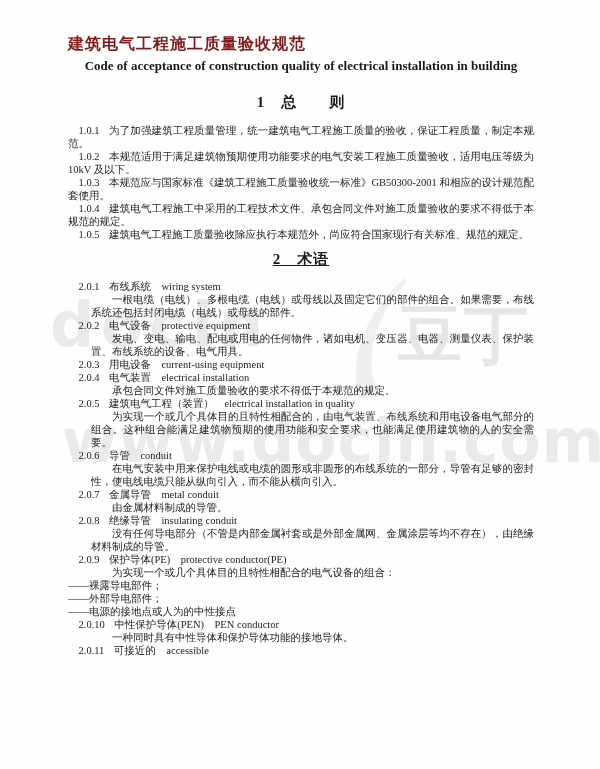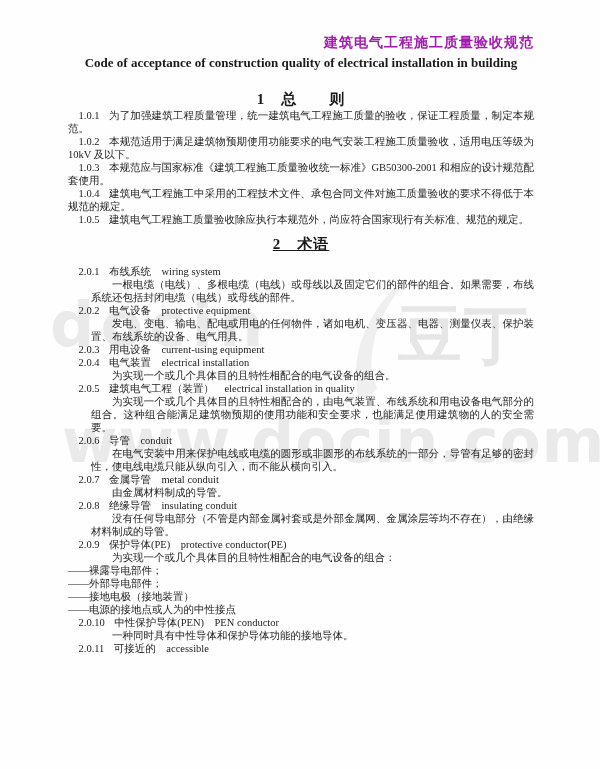--- a/index.html
+++ b/index.html
@@ -31,33 +31,33 @@
     position:absolute;left:62px;top:406px;
     font-family:"DejaVu Sans","Liberation Sans",sans-serif;
     font-weight:bold;font-size:60px;letter-spacing:1px;
     color:rgba(60,60,60,0.10);
     white-space:nowrap;
   }
   
   .content{position:absolute;left:68px;right:66px;top:34px;z-index:1;}
   .title-zh{
     margin:0 0 3px 0;
-    font-size:14px;font-weight:bold;text-align:right;letter-spacing:1px;
-    color:#a21caf;
+    font-size:16px;font-weight:bold;text-align:left;letter-spacing:1px;
+    color:#7f1d1d;
   }
   .title-en{
     margin:0;
     font-size:13px;font-weight:bold;text-align:center;
     color:#1a1a1a;
   }
   .chapter-heading{
     font-size:15px;font-weight:bold;text-align:center;color:#1a1a1a;
     letter-spacing:1px;
   }
-  .ch1-heading{margin:19px 0 0 0;}
+  .ch1-heading{margin:19px 0 12px 0;}
   .ch2-heading{margin:9px 0 11px 0;text-decoration:underline;}
   .clauses p, .terms p{
     margin:0;
     font-size:10.5px;
     line-height:13px;
     text-align:justify;
   }
   p.clause{text-indent:1em;}
   p.term-head{text-indent:1em;text-align:left;}
   p.term-def{text-indent:2em;margin-left:23px;}
@@ -93,34 +93,33 @@
       </div>
 
     <div class="chapter-heading ch2-heading">2　术语</div>
     <div class="terms" id="ch2-terms">
         <p class="term-head"><span class="num">2.0.1</span><span class="t-zh">布线系统</span><span class="t-en">wiring system</span></p>
         <p class="term-def">一根电缆（电线）、多根电缆（电线）或母线以及固定它们的部件的组合。如果需要，布线系统还包括封闭电缆（电线）或母线的部件。</p>
         <p class="term-head"><span class="num">2.0.2</span><span class="t-zh">电气设备</span><span class="t-en">protective equipment</span></p>
         <p class="term-def">发电、变电、输电、配电或用电的任何物件，诸如电机、变压器、电器、测量仪表、保护装置、布线系统的设备、电气用具。</p>
         <p class="term-head"><span class="num">2.0.3</span><span class="t-zh">用电设备</span><span class="t-en">current-using equipment</span></p>
         <p class="term-head"><span class="num">2.0.4</span><span class="t-zh">电气装置</span><span class="t-en">electrical installation</span></p>
-        <p class="term-def">为实现一个或几个具体目的且特性相配合的电气设备的组合。</p>
+        <p class="term-def">承包合同文件对施工质量验收的要求不得低于本规范的规定。</p>
         <p class="term-head"><span class="num">2.0.5</span><span class="t-zh">建筑电气工程（装置）</span><span class="t-en">electrical installation in quality</span></p>
         <p class="term-def">为实现一个或几个具体目的且特性相配合的，由电气装置、布线系统和用电设备电气部分的组合。这种组合能满足建筑物预期的使用功能和安全要求，也能满足使用建筑物的人的安全需要。</p>
         <p class="term-head"><span class="num">2.0.6</span><span class="t-zh">导管</span><span class="t-en">conduit</span></p>
         <p class="term-def">在电气安装中用来保护电线或电缆的圆形或非圆形的布线系统的一部分，导管有足够的密封性，使电线电缆只能从纵向引入，而不能从横向引入。</p>
         <p class="term-head"><span class="num">2.0.7</span><span class="t-zh">金属导管</span><span class="t-en">metal conduit</span></p>
         <p class="term-def">由金属材料制成的导管。</p>
         <p class="term-head"><span class="num">2.0.8</span><span class="t-zh">绝缘导管</span><span class="t-en">insulating conduit</span></p>
         <p class="term-def">没有任何导电部分（不管是内部金属衬套或是外部金属网、金属涂层等均不存在），由绝缘材料制成的导管。</p>
         <p class="term-head"><span class="num">2.0.9</span><span class="t-zh">保护导体(PE)</span><span class="t-en">protective conductor(PE)</span></p>
         <p class="term-def">为实现一个或几个具体目的且特性相配合的电气设备的组合：</p>
         <p class="dash-item">——裸露导电部件；</p>
         <p class="dash-item">——外部导电部件；</p>
-        <p class="dash-item">——接地电极（接地装置）</p>
         <p class="dash-item">——电源的接地点或人为的中性接点</p>
         <p class="term-head"><span class="num">2.0.10</span><span class="t-zh">中性保护导体(PEN)</span><span class="t-en">PEN conductor</span></p>
         <p class="term-def">一种同时具有中性导体和保护导体功能的接地导体。</p>
         <p class="term-head"><span class="num">2.0.11</span><span class="t-zh">可接近的</span><span class="t-en">accessible</span></p>
       </div>
   </div>
 
 </div>
 
 </body></html>

